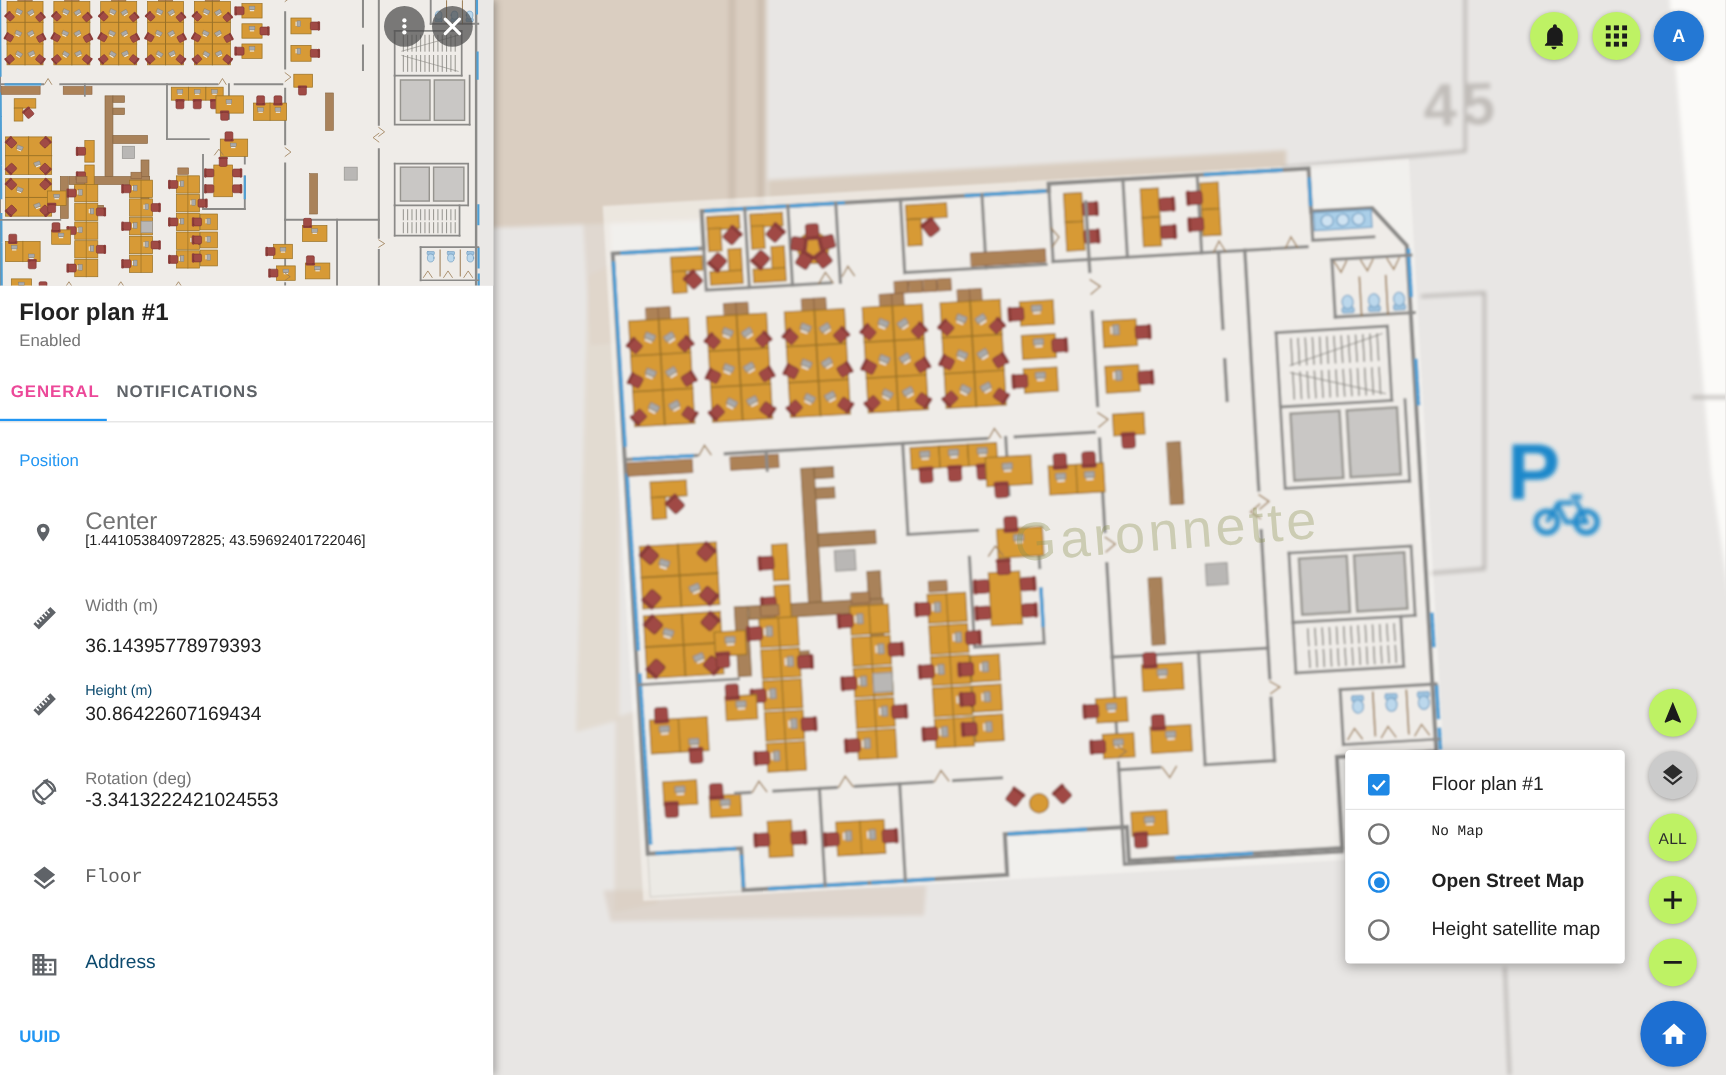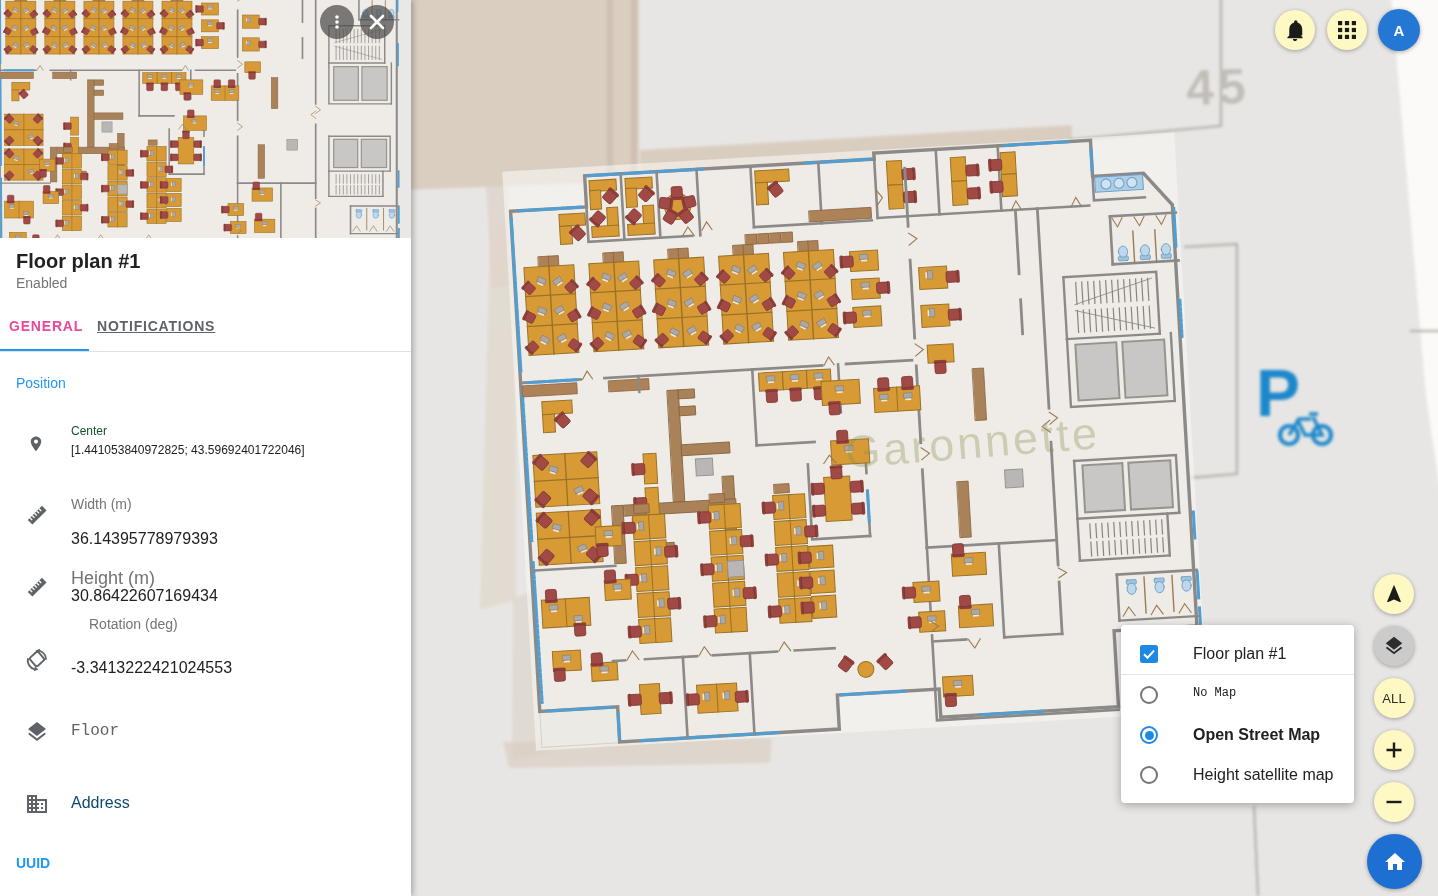--- a/index.html
+++ b/index.html
@@ -1,20 +1,20 @@
 <!DOCTYPE html>
 <html><head>
 <meta charset="utf-8">
 <style>
   html,body{margin:0;padding:0;width:1438px;height:896px;overflow:hidden;
     font-family:"Liberation Sans",sans-serif;background:#e8e6e4;}
   #app{position:relative;width:1438px;height:896px;}
   #map{position:absolute;left:411px;top:0;width:1027px;height:896px;background:#e8e6e4;overflow:hidden;}
   #sidebar{position:absolute;left:0;top:0;width:411px;height:896px;background:#fff;box-shadow:2px 0 6px rgba(0,0,0,.28);}
-  .circbtn{position:absolute;border-radius:50%;background:#fef9c3;box-shadow:0 1px 4px rgba(0,0,0,.32);
+  .circbtn{position:absolute;border-radius:50%;background:#bef264;box-shadow:0 1px 4px rgba(0,0,0,.32);
     display:flex;align-items:center;justify-content:center;}
 </style>
 </head>
 <body>
 <div id="app">
 
 <div id="map">
 <svg width="1027" height="896" viewBox="411 0 1027 896" xmlns="http://www.w3.org/2000/svg">
 <defs>
 <filter id="bblur" x="-10%" y="-10%" width="120%" height="120%">
@@ -102,30 +102,30 @@
       <svg width="16" height="16" viewBox="0 0 16 16">
             <path d="M2,2 L14,14 M14,2 L2,14" stroke="#fff" stroke-width="2.6" stroke-linecap="round"></path>
           </svg>
     </div>
 
     <div style="position:absolute;left:16px;top:250px;font-size:20px;font-weight:bold;color:#212121;">Floor plan #1</div>
 
     <div style="position:absolute;left:16px;top:275px;font-size:14px;color:#757575;">Enabled</div>
 
     <div style="position:absolute;left:9px;top:318px;font-size:14px;font-weight:bold;letter-spacing:0.8px;color:#ec4899;">GENERAL</div>
-    <div style="position:absolute;left:97px;top:318px;font-size:14px;font-weight:bold;letter-spacing:0.8px;color:#5f6368;text-decoration:underline;">NOTIFICATIONS</div>
+    <div style="position:absolute;left:97px;top:318px;font-size:14px;font-weight:bold;letter-spacing:0.8px;color:#5f6368;">NOTIFICATIONS</div>
     <div style="position:absolute;left:0;top:349px;width:89px;height:2px;background:#2196f3;"></div>
     <div style="position:absolute;left:0;top:351px;width:411px;height:1px;background:#e1e1e1;"></div>
 
     <div style="position:absolute;left:16px;top:375px;font-size:14px;font-weight:normal;color:#2196f3;">Position</div>
 
     <svg style="position:absolute;left:27px;top:433px;" width="18" height="22" viewBox="0 0 24 24">
           <path fill="#5f6368" d="M12 2C8.13 2 5 5.13 5 8.5c0 5.25 7 13 7 13s7-7.75 7-13C19 5.13 15.87 2 12 2zm0 9.5a2.8 2.8 0 110-5.6 2.8 2.8 0 010 5.6z"></path>
         </svg>
-    <div style="position:absolute;left:71px;top:424px;font-size:12px;color:#14532d;">Center</div>
+    <div style="position:absolute;left:71px;top:424px;font-size:20px;color:#737373;">Center</div>
     <div style="position:absolute;left:71px;top:443px;font-size:12px;color:#212121;">[1.441053840972825; 43.59692401722046]</div>
 
     <svg style="position:absolute;left:25px;top:503px;" width="24" height="24" viewBox="0 0 24 24">
           <g transform="rotate(-45 12 12)">
             <rect x="2" y="9" width="20" height="6.5" fill="#5f6368"></rect>
             <g stroke="#ffffff" stroke-width="1.3">
               <line x1="5" y1="9" x2="5" y2="12.2"></line>
               <line x1="8.2" y1="9" x2="8.2" y2="12.2"></line>
               <line x1="11.4" y1="9" x2="11.4" y2="12.2"></line>
               <line x1="14.6" y1="9" x2="14.6" y2="12.2"></line>
@@ -141,35 +141,35 @@
             <rect x="2" y="9" width="20" height="6.5" fill="#5f6368"></rect>
             <g stroke="#ffffff" stroke-width="1.3">
               <line x1="5" y1="9" x2="5" y2="12.2"></line>
               <line x1="8.2" y1="9" x2="8.2" y2="12.2"></line>
               <line x1="11.4" y1="9" x2="11.4" y2="12.2"></line>
               <line x1="14.6" y1="9" x2="14.6" y2="12.2"></line>
               <line x1="17.8" y1="9" x2="17.8" y2="12.2"></line>
             </g>
           </g>
         </svg>
-    <div style="position:absolute;left:71px;top:568px;font-size:18px;color:#737373;">Height (m)</div>
+    <div style="position:absolute;left:71px;top:568px;font-size:12px;color:#0c4a6e;">Height (m)</div>
     <div style="position:absolute;left:71px;top:587px;font-size:16px;color:#212121;">30.86422607169434</div>
 
     <svg style="position:absolute;left:25px;top:647px;" width="24" height="24" viewBox="0 0 24 24">
           <g fill="none" stroke="#5f6368" stroke-width="1.9">
             <rect x="6.4" y="6.4" width="11.2" height="11.2" rx="2.2" transform="rotate(-42 12 12)"></rect>
             <path d="M14.2,3.7 A9.2,9.2 0 0 1 21.0,12.8"></path>
             <path d="M9.8,22.3 A9.2,9.2 0 0 1 3.0,11.2"></path>
           </g>
           <g fill="#5f6368">
             <path d="M15.2,1.8 l-4.6,1.6 3.4,3.2 z"></path>
             <path d="M8.8,24.2 l4.6,-1.6 -3.4,-3.2 z"></path>
           </g>
         </svg>
-    <div style="position:absolute;left:71px;top:616px;font-size:14px;color:#757575;margin-left:18px;">Rotation (deg)</div>
+    <div style="position:absolute;left:71px;top:640px;font-size:14px;color:#757575;">Rotation (deg)</div>
     <div style="position:absolute;left:71px;top:659px;font-size:16px;color:#212121;">-3.3413222421024553</div>
 
     <svg style="position:absolute;left:25px;top:720px;" width="24" height="24" viewBox="0 0 24 24">
           <path fill="#5f6368" d="M11.99 18.54l-7.37-5.73L3 14.07l9 7 9-7-1.63-1.26-7.38 5.73zM12 16l7.36-5.73L21 9l-9-7-9 7 1.63 1.27L12 16z"></path>
         </svg>
     <div style="position:absolute;left:71px;top:722px;font-size:16px;color:#616161;font-family:Liberation Mono, monospace;">Floor</div>
 
     <svg style="position:absolute;left:25px;top:792px;" width="24" height="24" viewBox="0 0 24 24">
           <path fill="#5f6368" d="M12 7V3H2v18h20V7H12zM6 19H4v-2h2v2zm0-4H4v-2h2v2zm0-4H4V9h2v2zm0-4H4V5h2v2zm4 12H8v-2h2v2zm0-4H8v-2h2v2zm0-4H8V9h2v2zm0-4H8V5h2v2zm10 12h-8v-2h2v-2h-2v-2h2v-2h-2V9h8v10zm-2-8h-2v2h2v-2zm0 4h-2v2h2v-2z"></path>
         </svg>

